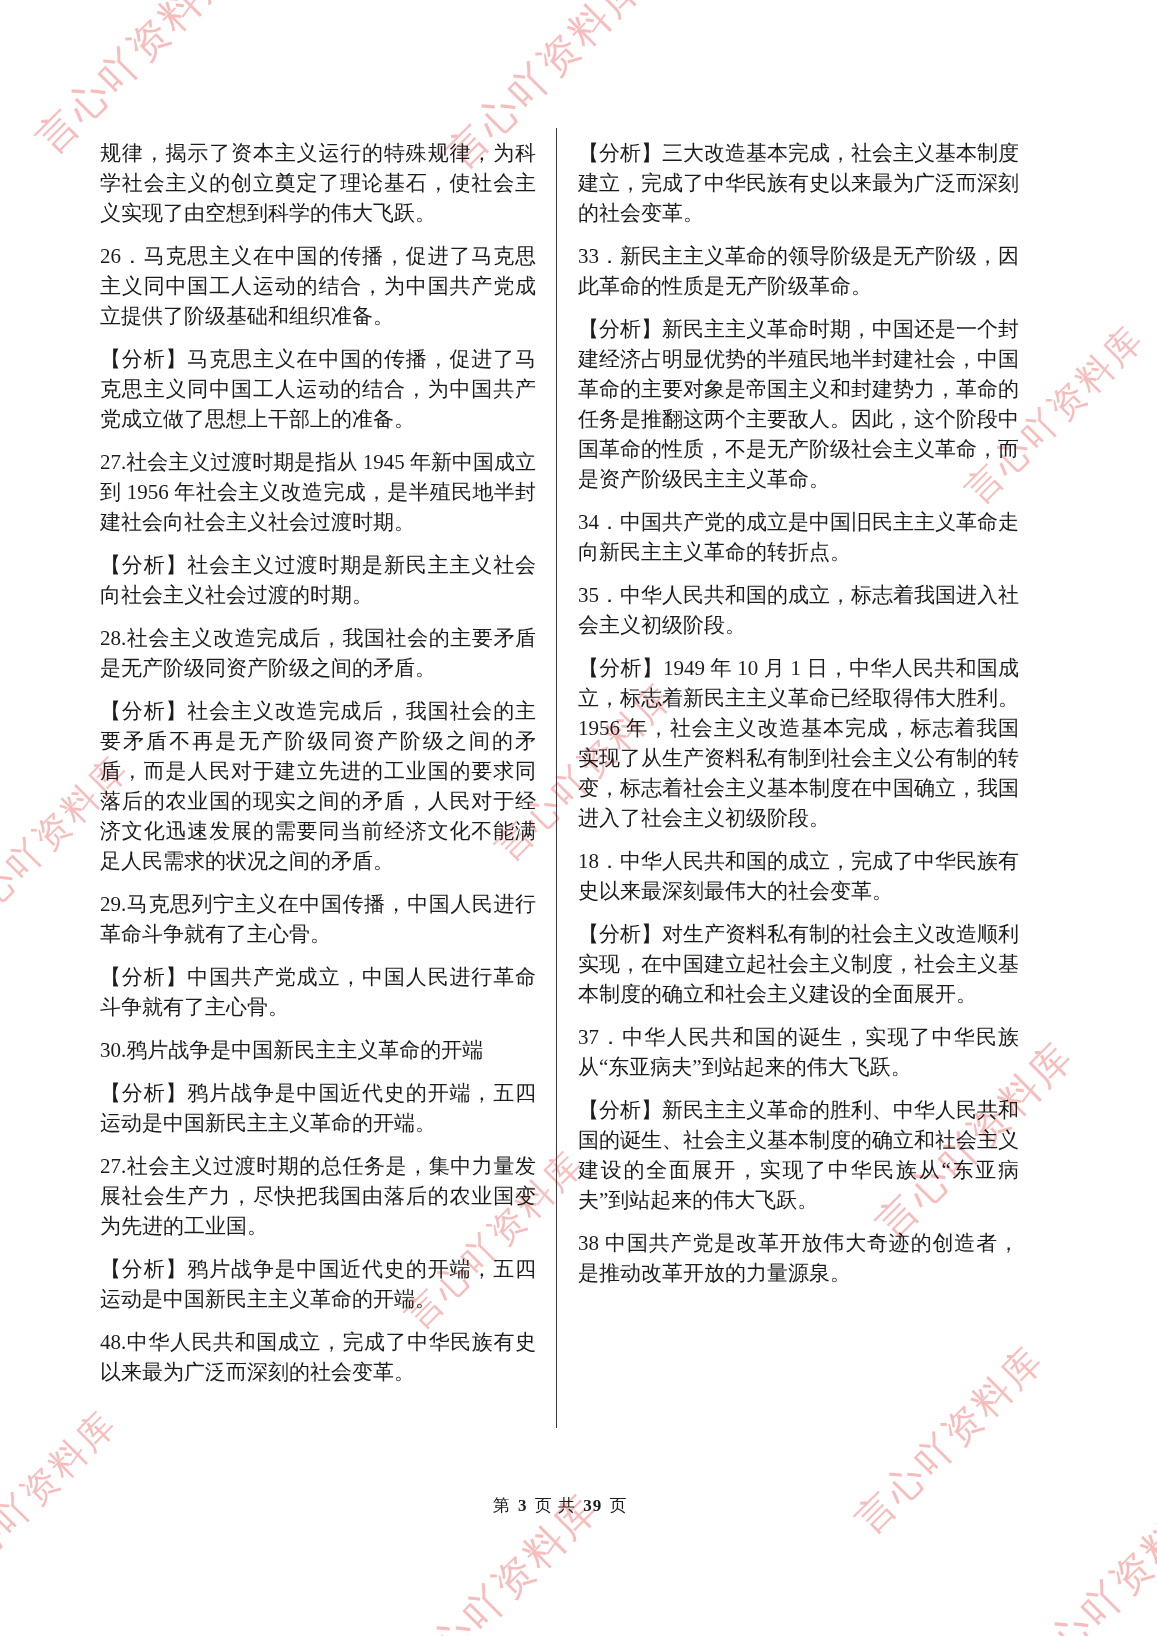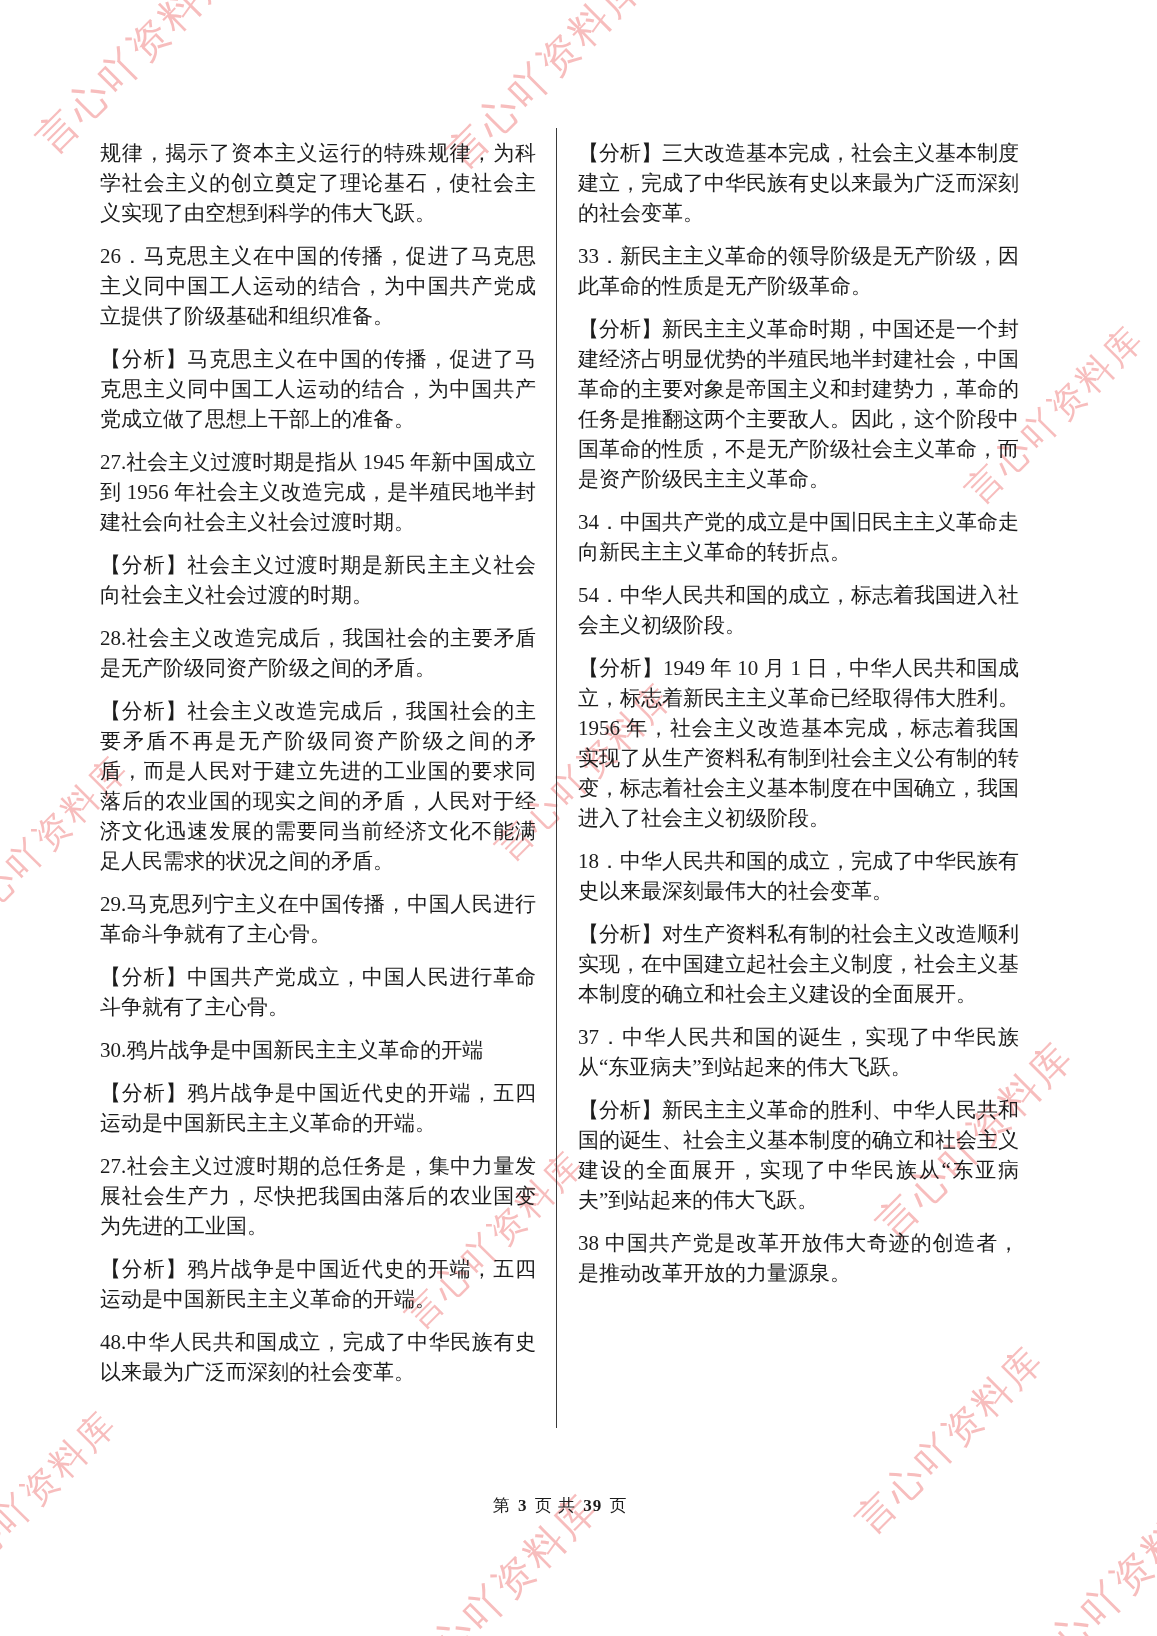--- a/index.html
+++ b/index.html
@@ -96,21 +96,21 @@
     <p>48.中华人民共和国成立，完成了中华民族有史以来最为广泛而深刻的社会变革。</p>
   </div>
 
   <div class="divider"></div>
 
   <div class="col col-right">
     <p>【分析】三大改造基本完成，社会主义基本制度建立，完成了中华民族有史以来最为广泛而深刻的社会变革。</p>
     <p>33．新民主主义革命的领导阶级是无产阶级，因此革命的性质是无产阶级革命。</p>
     <p>【分析】新民主主义革命时期，中国还是一个封建经济占明显优势的半殖民地半封建社会，中国革命的主要对象是帝国主义和封建势力，革命的任务是推翻这两个主要敌人。因此，这个阶段中国革命的性质，不是无产阶级社会主义革命，而是资产阶级民主主义革命。</p>
     <p>34．中国共产党的成立是中国旧民主主义革命走向新民主主义革命的转折点。</p>
-    <p>54．中华人民共和国的成立，标志着我国进入社会主义初级阶段。</p>
+    <p>35．中华人民共和国的成立，标志着我国进入社会主义初级阶段。</p>
     <p>【分析】1949 年 10 月 1 日，中华人民共和国成立，标志着新民主主义革命已经取得伟大胜利。1956 年，社会主义改造基本完成，标志着我国实现了从生产资料私有制到社会主义公有制的转变，标志着社会主义基本制度在中国确立，我国进入了社会主义初级阶段。</p>
     <p>18．中华人民共和国的成立，完成了中华民族有史以来最深刻最伟大的社会变革。</p>
     <p>【分析】对生产资料私有制的社会主义改造顺利实现，在中国建立起社会主义制度，社会主义基本制度的确立和社会主义建设的全面展开。</p>
     <p>37．中华人民共和国的诞生，实现了中华民族从“东亚病夫”到站起来的伟大飞跃。</p>
     <p>【分析】新民主主义革命的胜利、中华人民共和国的诞生、社会主义基本制度的确立和社会主义建设的全面展开，实现了中华民族从“东亚病夫”到站起来的伟大飞跃。</p>
     <p>38 中国共产党是改革开放伟大奇迹的创造者，是推动改革开放的力量源泉。</p>
   </div>
 
   <div class="footer">
     <span>第</span>

